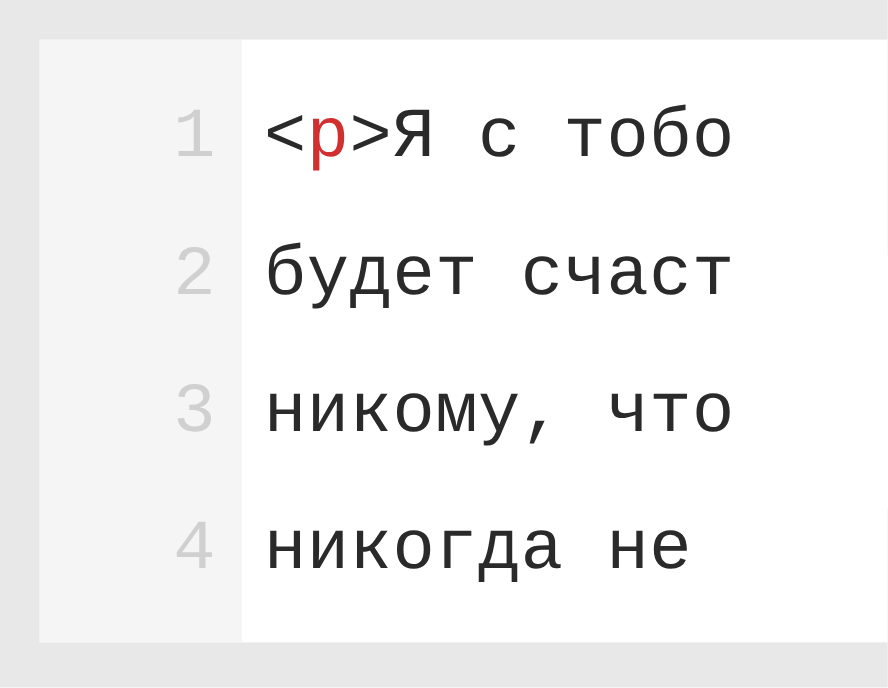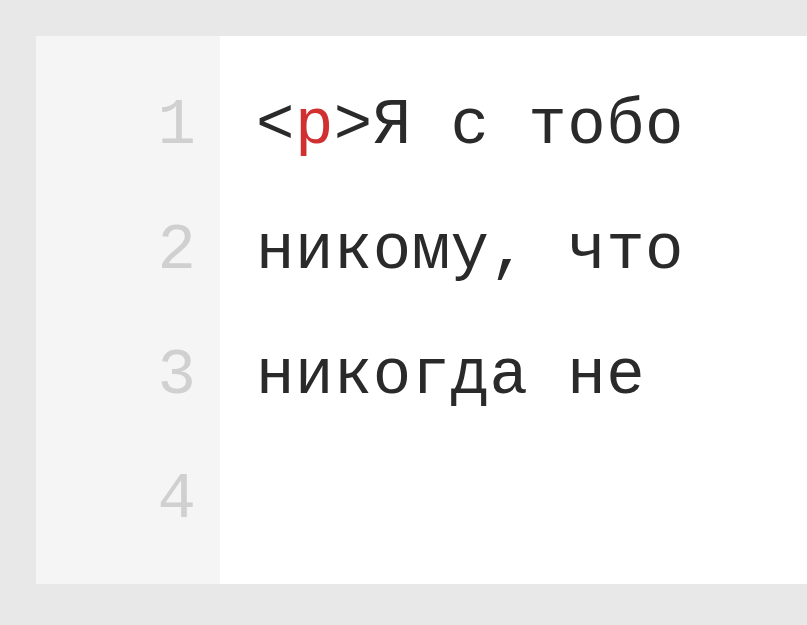--- a/index.html
+++ b/index.html
@@ -40,21 +40,20 @@
       padding-top: 28px;
       padding-left: 20px;
       white-space: nowrap;
       overflow: hidden;
     }
     .code-line {
       font-size: 64px;
       line-height: 1.95;
       color: #2a2a2a;
       letter-spacing: 0.5px;
-      margin-left: 16px;
     }
     .tag-bracket {
       color: #2a2a2a;
     }
     .tag-name {
       color: #d03030;
     }
     .text-content {
       color: #2a2a2a;
     }
@@ -67,19 +66,22 @@
     <div class="line-number">1</div>
     <div class="line-number">2</div>
     <div class="line-number">3</div>
     <div class="line-number">4</div>
   </div>
   <div class="code-area">
     <div class="code-line">
       <span class="tag-bracket">&lt;</span><span class="tag-name">p</span><span class="tag-bracket">&gt;</span><span class="text-content">Я с тобо</span>
     </div>
     <div class="code-line">
+      <span class="text-content">будет счаст</span>
+    </div>
+    <div class="code-line">
       <span class="text-content">никому, что</span>
     </div>
     <div class="code-line">
       <span class="text-content">никогда не </span>
     </div>
   </div>
 </div>
 
 </body></html>

